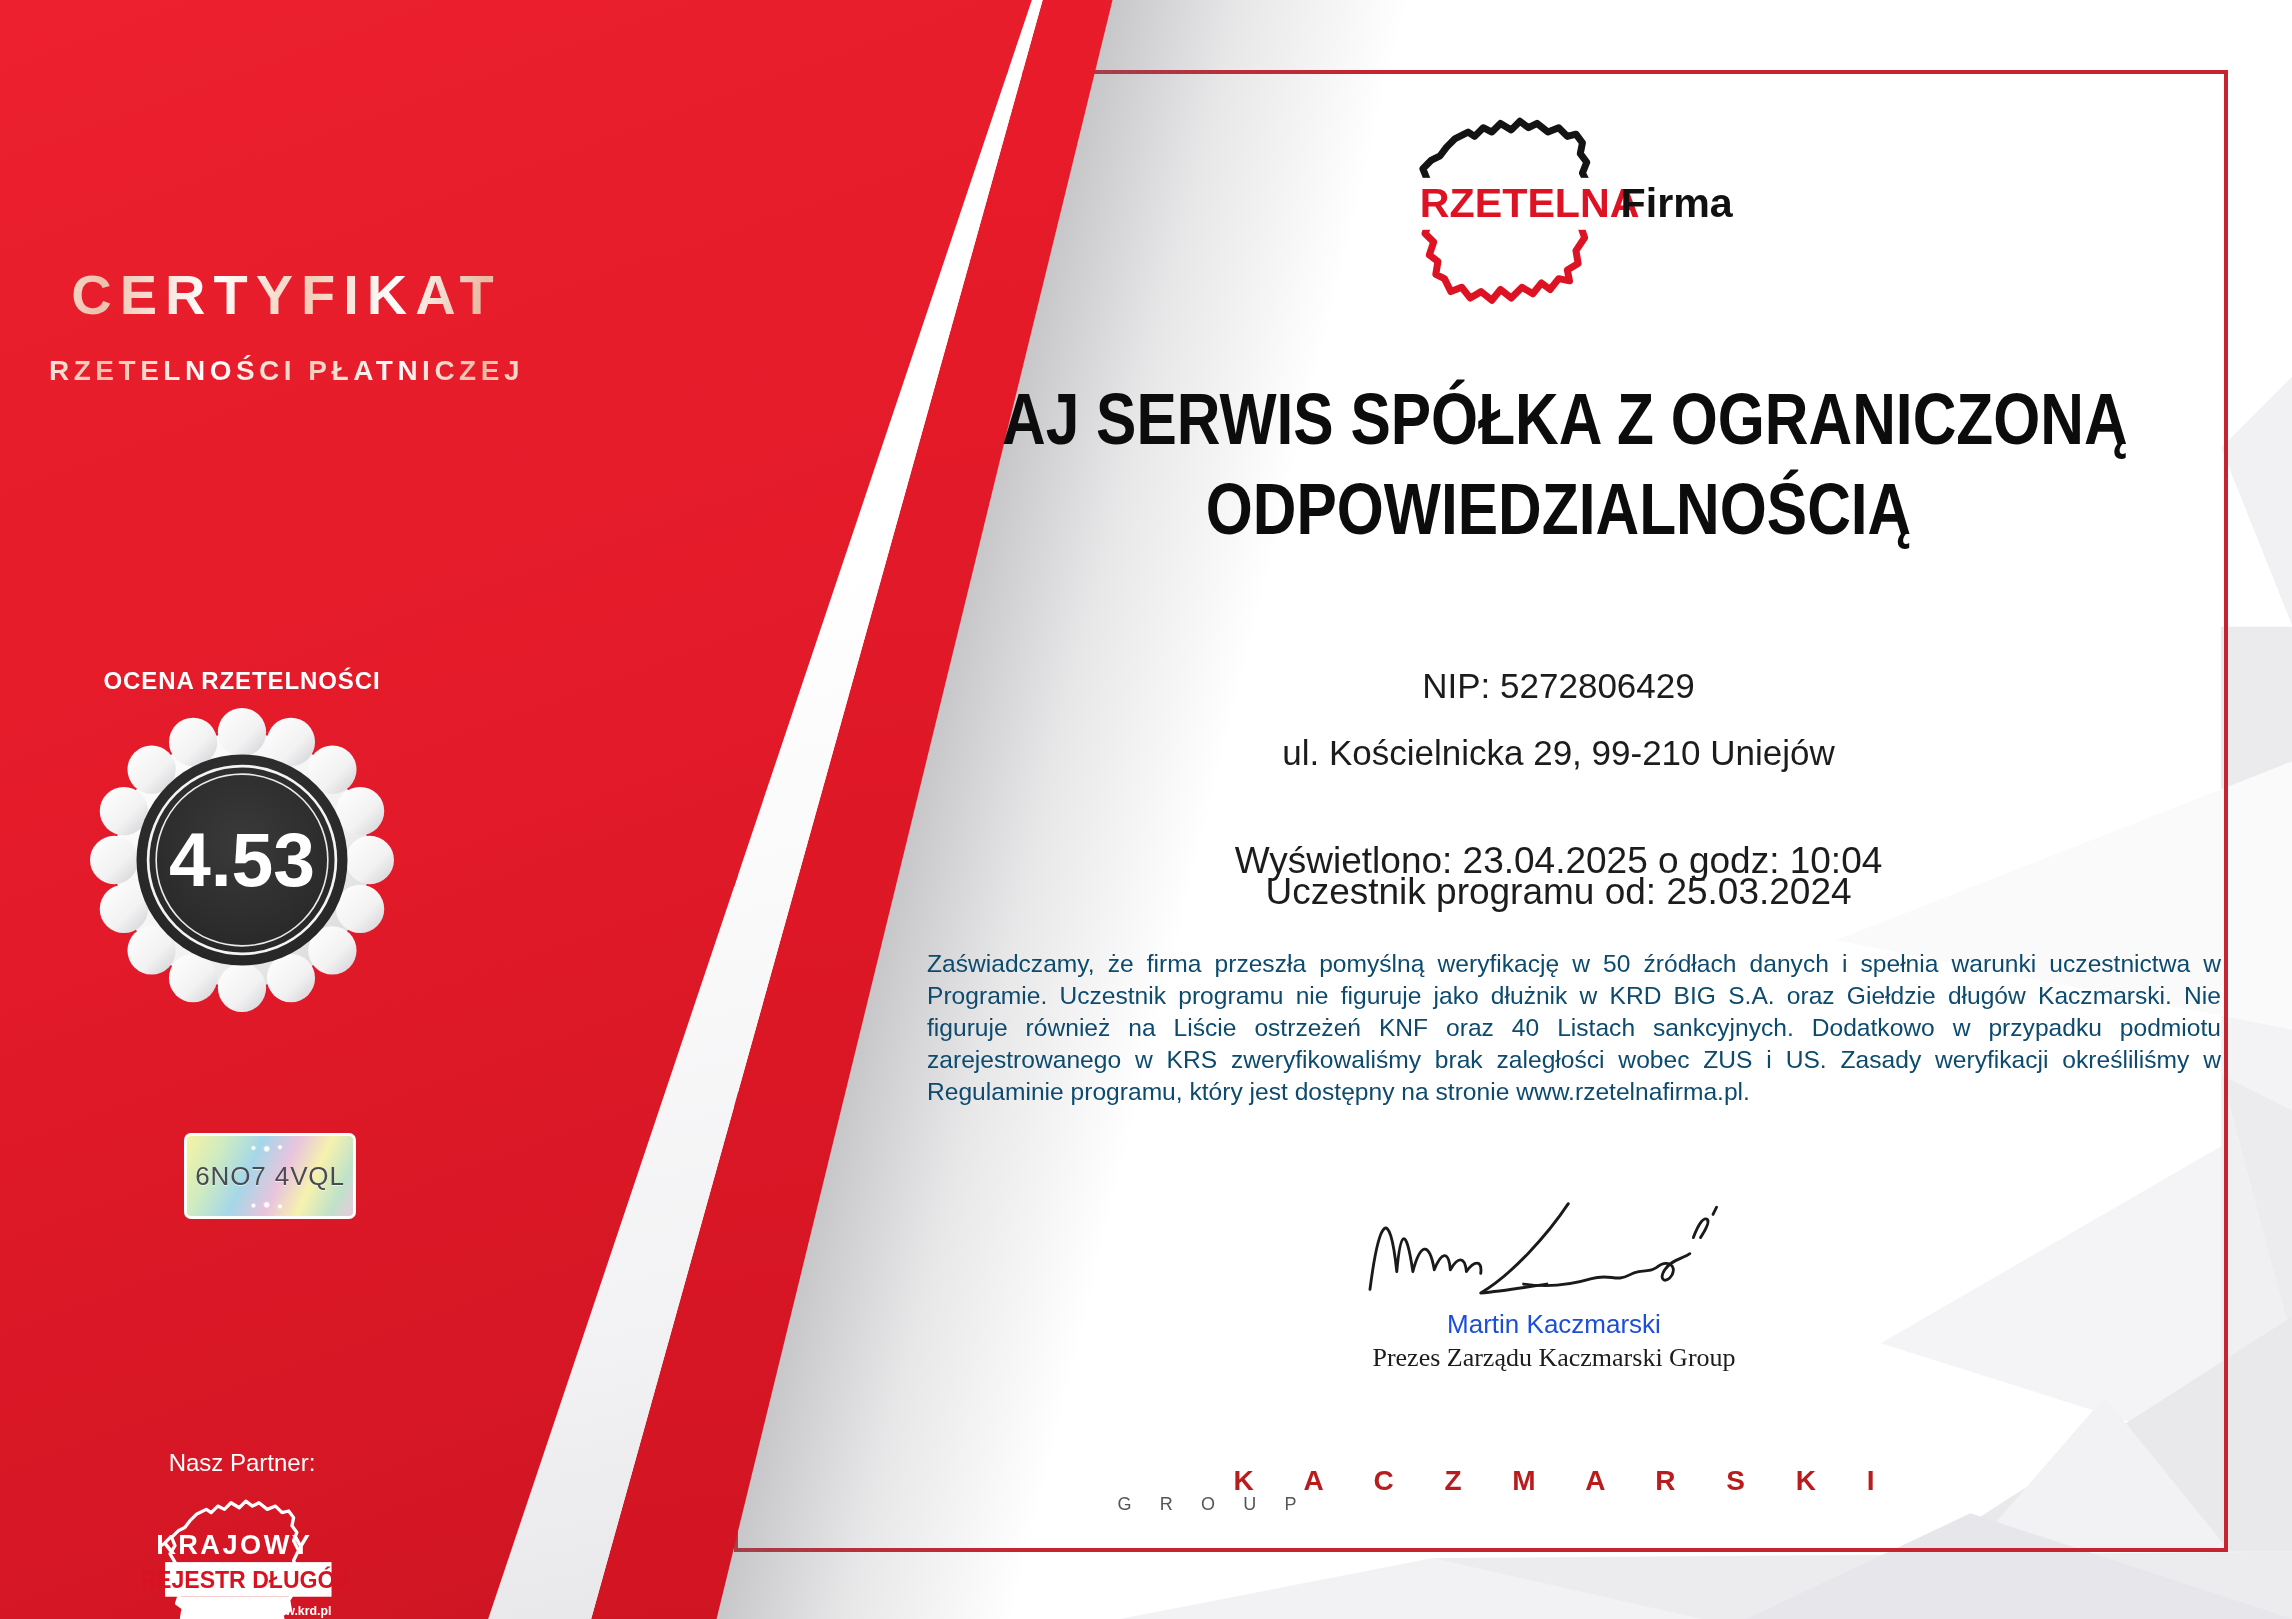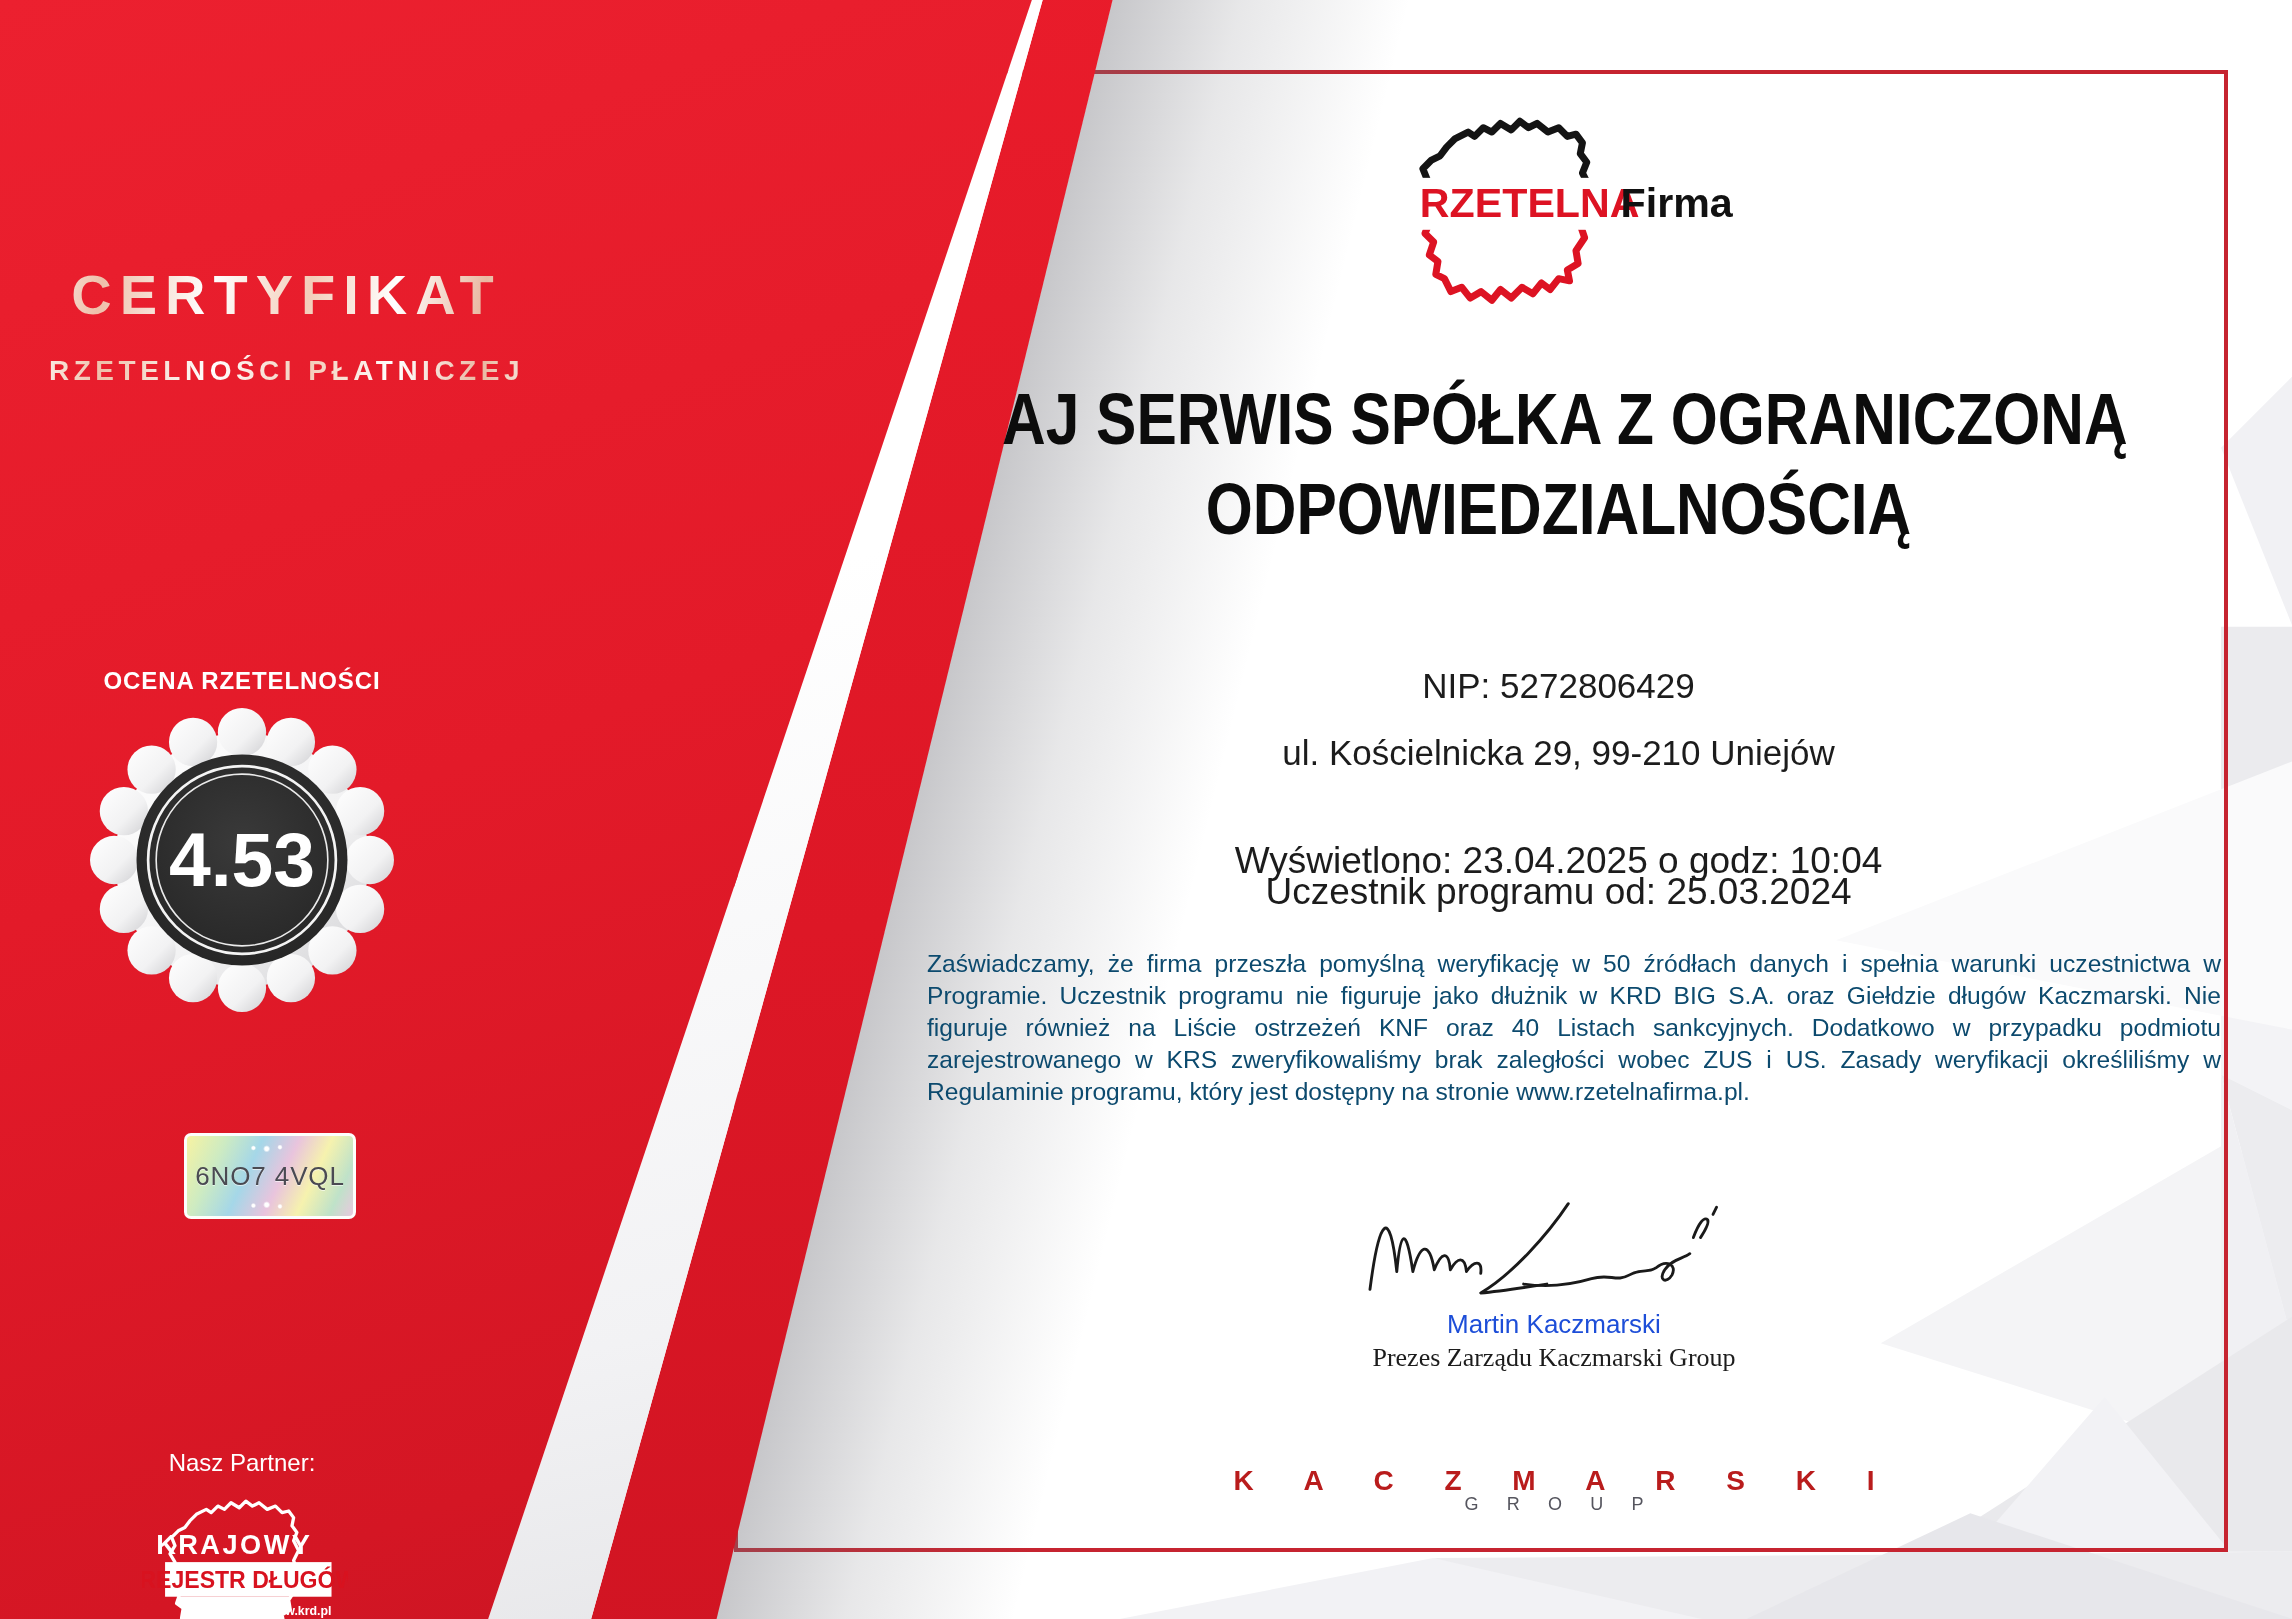--- a/index.html
+++ b/index.html
@@ -87,21 +87,21 @@
   #displayed-line{top:817px;font-size:37px;margin-top:23px;}
   #member-line{top:871px;font-size:37px;}
   #body-par{
     left:927px;top:948px;width:1294px;color:#0c4a6e;
     font-size:24.6px;line-height:32px;text-align:justify;
   }
   #signature{left:1348px;top:1184px;width:412px;height:134px;}
   #signer-name{left:1106px;top:1309px;width:896px;text-align:center;color:#1d4ed8;font-size:26px;}
   #signer-title{left:1106px;top:1343px;width:896px;text-align:center;color:#1c1c1c;font-size:26px;font-family:Liberation Serif, serif;}
   #kg-name{left:1106px;top:1453px;width:896px;text-align:center;color:#b91c1c;font-size:28px;font-weight:bold;letter-spacing:21.5px;text-indent:21.5px;margin-top:12px;}
-  #kg-sub{left:1106px;top:1494px;width:896px;text-align:center;color:#55555e;font-size:18px;letter-spacing:11.6px;text-indent:11.6px;}
+  #kg-sub{left:1106px;top:1494px;width:896px;color:#55555e;font-size:18px;letter-spacing:11.6px;text-indent:11.6px;}
 </style>
 </head>
 <body>
 
 <svg id="poly-bg" class="abs" viewBox="0 0 2560 1808" aria-hidden="true">
   <polygon points="2480,500 2560,420 2560,700" fill="#f1f1f4"></polygon>
   <polygon points="2480,700 2560,700 2560,980 2480,940" fill="#ebebee"></polygon>
   <polygon points="2480,940 2560,980 2560,1240 2480,1200" fill="#f3f3f6"></polygon>
   <polygon points="2050,1050 2560,850 2560,1150" fill="#fafafb"></polygon>
   <polygon points="2300,1450 2560,1240 2560,1560" fill="#f6f6f8"></polygon>

